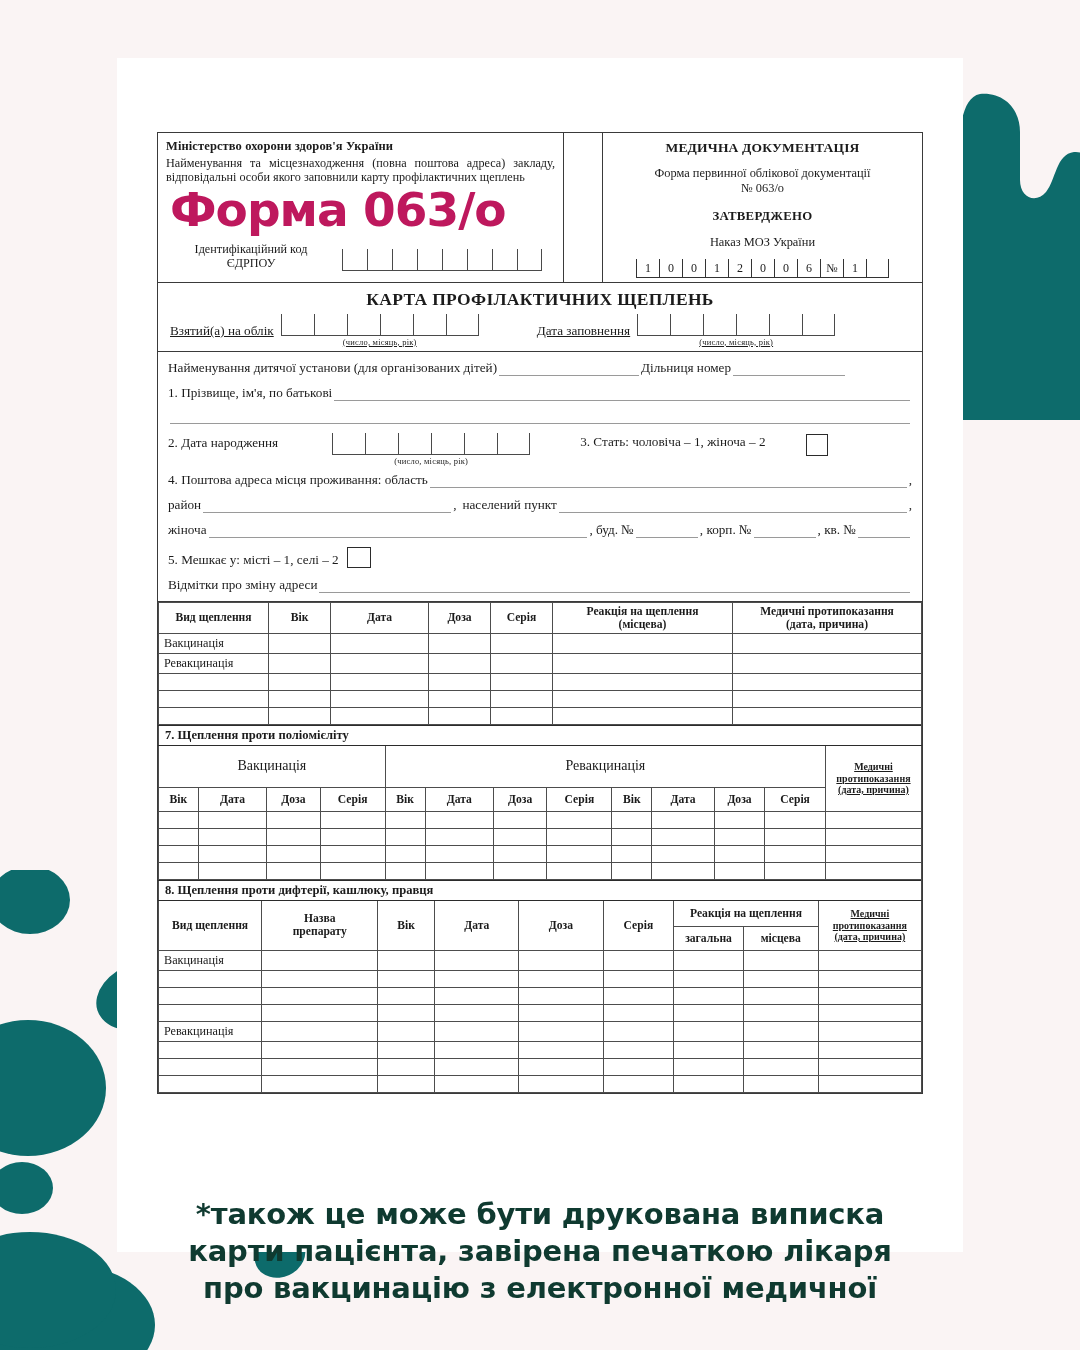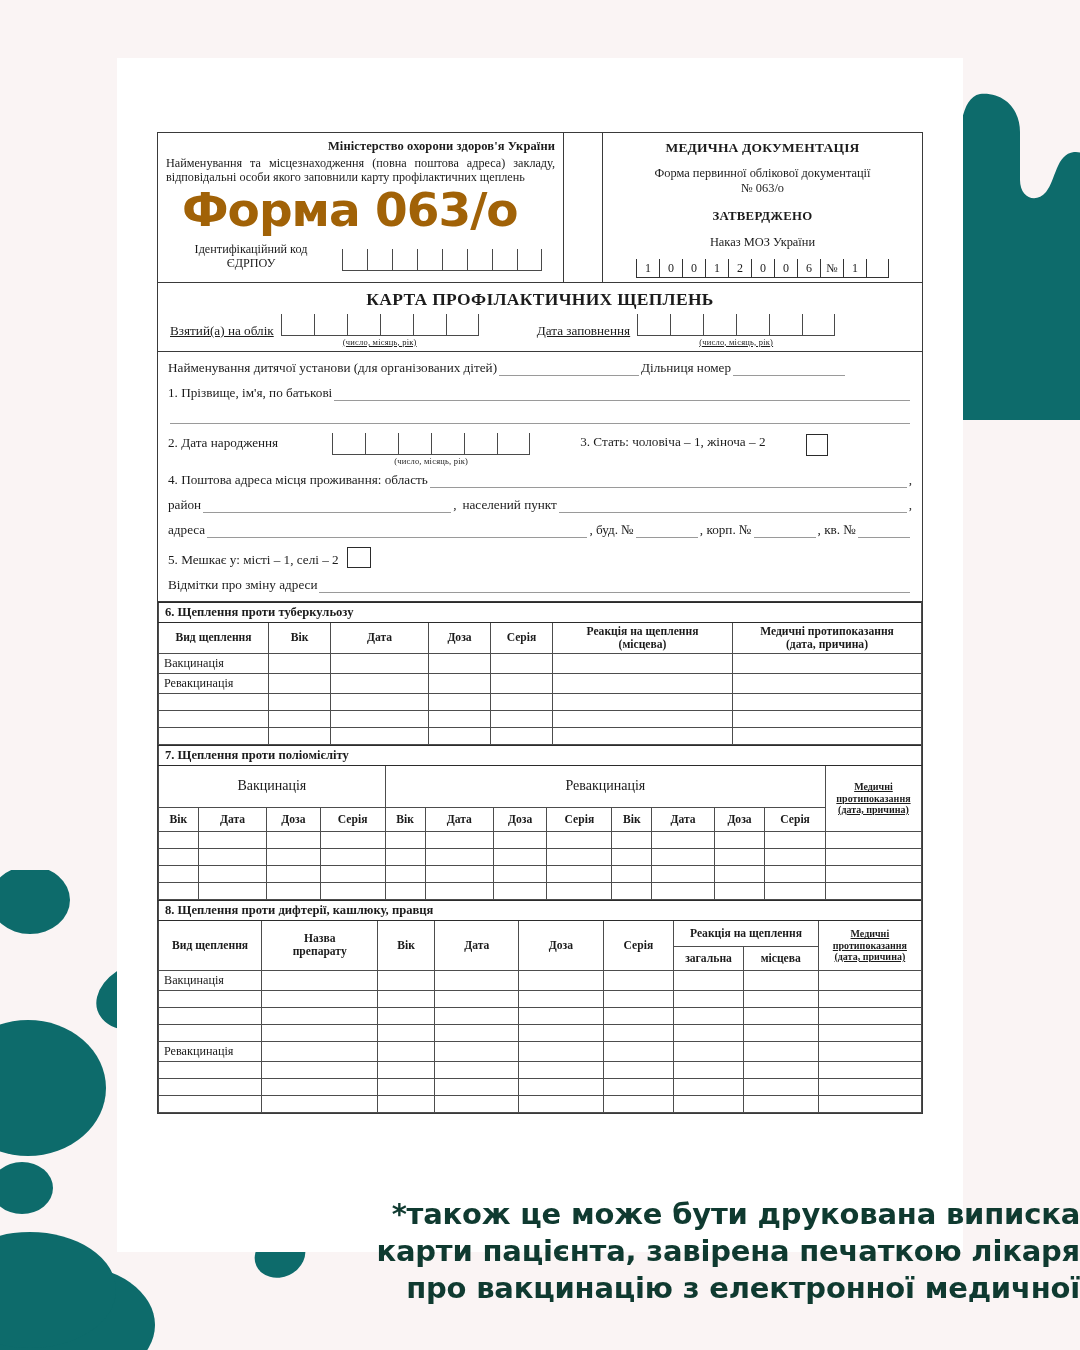--- a/index.html
+++ b/index.html
@@ -32,28 +32,28 @@
     background:#fff;
     color:#1b1b1b;
   }
 
   
   .hdr { display:flex; border-bottom:1.5px solid #3a3a3a; }
   .hdr-left { width:405px; padding:6px 8px 4px 8px; position:relative; }
   .hdr-sep1 { width:40px; border-left:1.5px solid #3a3a3a; border-right:1.5px solid #3a3a3a; }
   .hdr-right { flex:1; padding:7px 6px 4px 6px; text-align:center; }
 
-  .minrow { text-align:right; font-weight:bold; font-size:12.5px; letter-spacing:.1px; }
+  .minrow { text-align:left; font-weight:bold; font-size:12.5px; letter-spacing:.1px; }
   .blurb { font-size:12.2px; line-height:1.16; text-align:justify; margin-top:2px; }
 
   .bigform {
     font-family:"DejaVu Sans", sans-serif;
-    font-weight:bold; font-size:47px; color:#a16207;
+    font-weight:bold; font-size:47px; color:#be185d;
     letter-spacing:-1px; line-height:1.0;
-    margin:2px 0 0 16px; white-space:nowrap;
+    margin:2px 0 0 4px; white-space:nowrap;
   }
 
   .edrpou { display:flex; align-items:flex-end; margin-top:10px; }
   .edrpou-lbl { font-size:12.2px; text-align:center; line-height:1.14; width:170px; }
   .cells { display:flex; border-bottom:1.4px solid #4a4a4a; margin-left:6px; }
   .cells .c {
     width:25px; height:21px;
     border-left:1.4px solid #4a4a4a;
   }
   .cells .c:last-child { border-right:1.4px solid #4a4a4a; }
@@ -118,21 +118,21 @@
     text-align:left; font-size:12.6px; font-weight:bold;
     padding:2px 6px; border-top:1.5px solid #2b2b2b; border-bottom:1.5px solid #2b2b2b;
   }
   table.f td.blank { height:17px; }
   table.f td.rowlbl { text-align:left; font-weight:normal; font-size:12.2px; padding-left:5px; height:19px; }
   table.f td.thin { font-size:10px; line-height:1.12;text-decoration:underline; }
 
   
   .caption {
     position:absolute; left:0; right:0; top:1196px;
-    text-align:right; z-index:4;
+    text-align:center; z-index:4;
     font-family:"DejaVu Sans", sans-serif;
     font-weight:bold; font-size:29px; line-height:1.28;
     color:#0f3a30; letter-spacing:-.2px;
   }
 </style>
 </head>
 <body>
 
 <div class="blob-layer">
 
@@ -292,21 +292,21 @@
       <div class="pline">
         <span>район</span>
         <span class="ul" style="flex:0 0 248px"></span>
         <span>,</span>
         <span style="margin-left:6px">населений пункт</span>
         <span class="ul full"></span>
         <span>,</span>
       </div>
 
       <div class="pline">
-        <span>адреса</span>
+        <span>жіноча</span>
         <span class="ul full"></span>
         <span>, буд. №</span>
         <span class="ul fix60"></span>
         <span>,  корп. №</span>
         <span class="ul fix60"></span>
         <span>,  кв. №</span>
         <span class="ul fix52"></span>
       </div>
 
       <div class="pline">
@@ -315,23 +315,20 @@
       </div>
 
       <div class="pline" style="margin-bottom:2px">
         <span>Відмітки про зміну адреси</span>
         <span class="ul full"></span>
       </div>
     </div>
 
     <table class="f">
       <tbody>
-        <tr>
-          <td class="sec" colspan="7">6. Щеплення проти туберкульозу</td>
-        </tr>
         <tr>
           <td style="width:110px">Вид щеплення</td>
           <td style="width:62px">Вік</td>
           <td style="width:98px">Дата</td>
           <td style="width:62px">Доза</td>
           <td style="width:62px">Серія</td>
           <td style="width:180px">
             <div>Реакція на щеплення</div>
             <div>(місцева)</div>
           </td>

